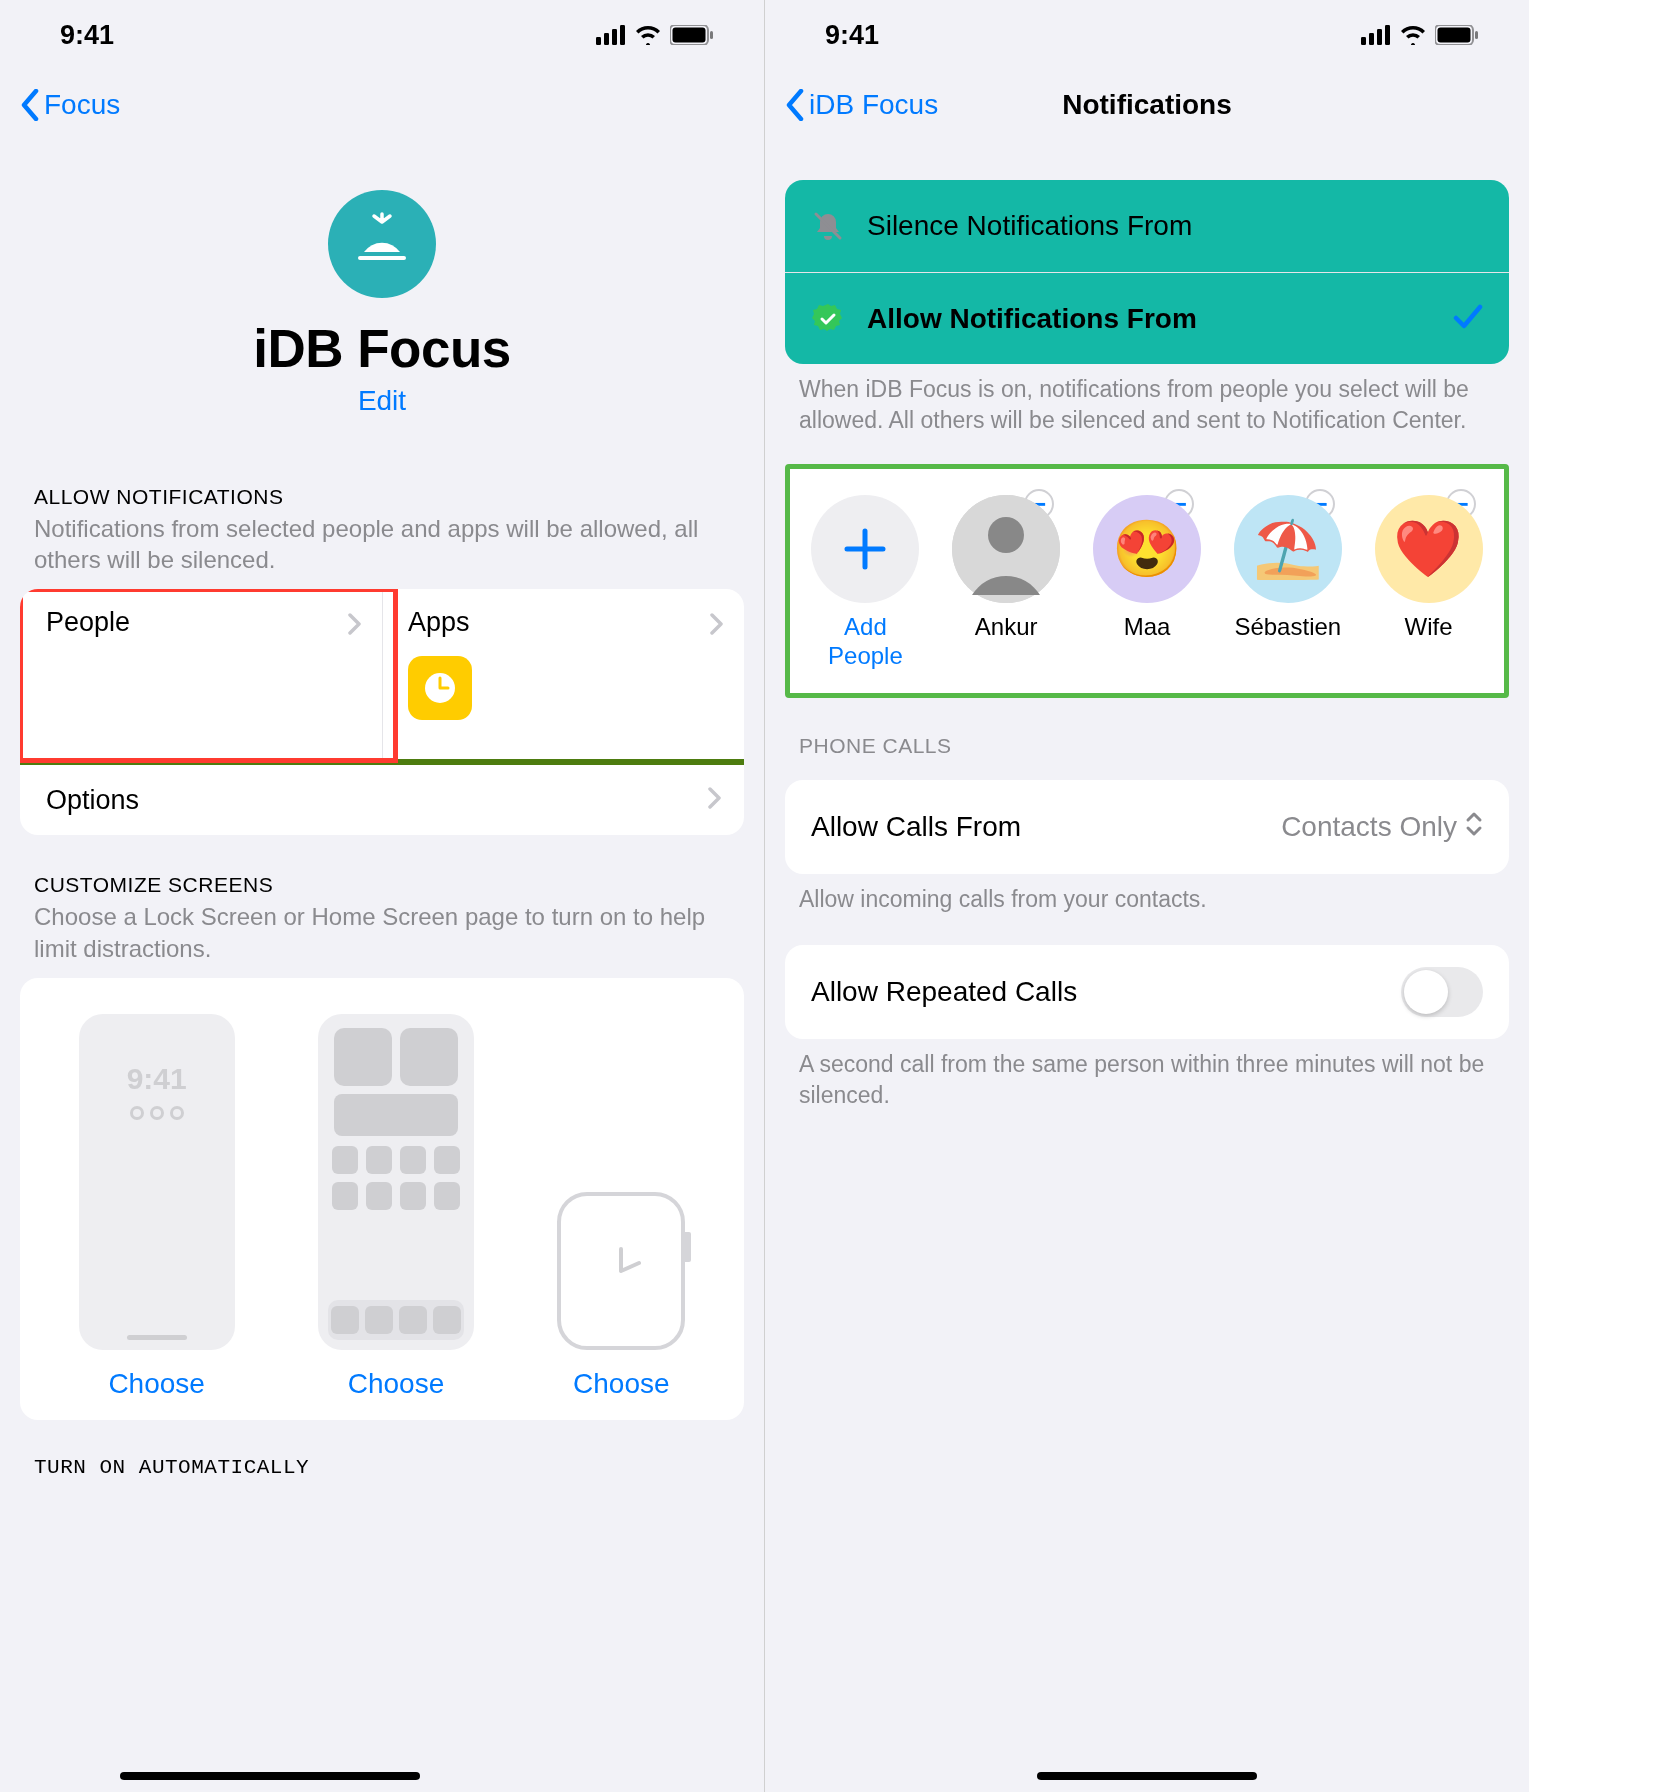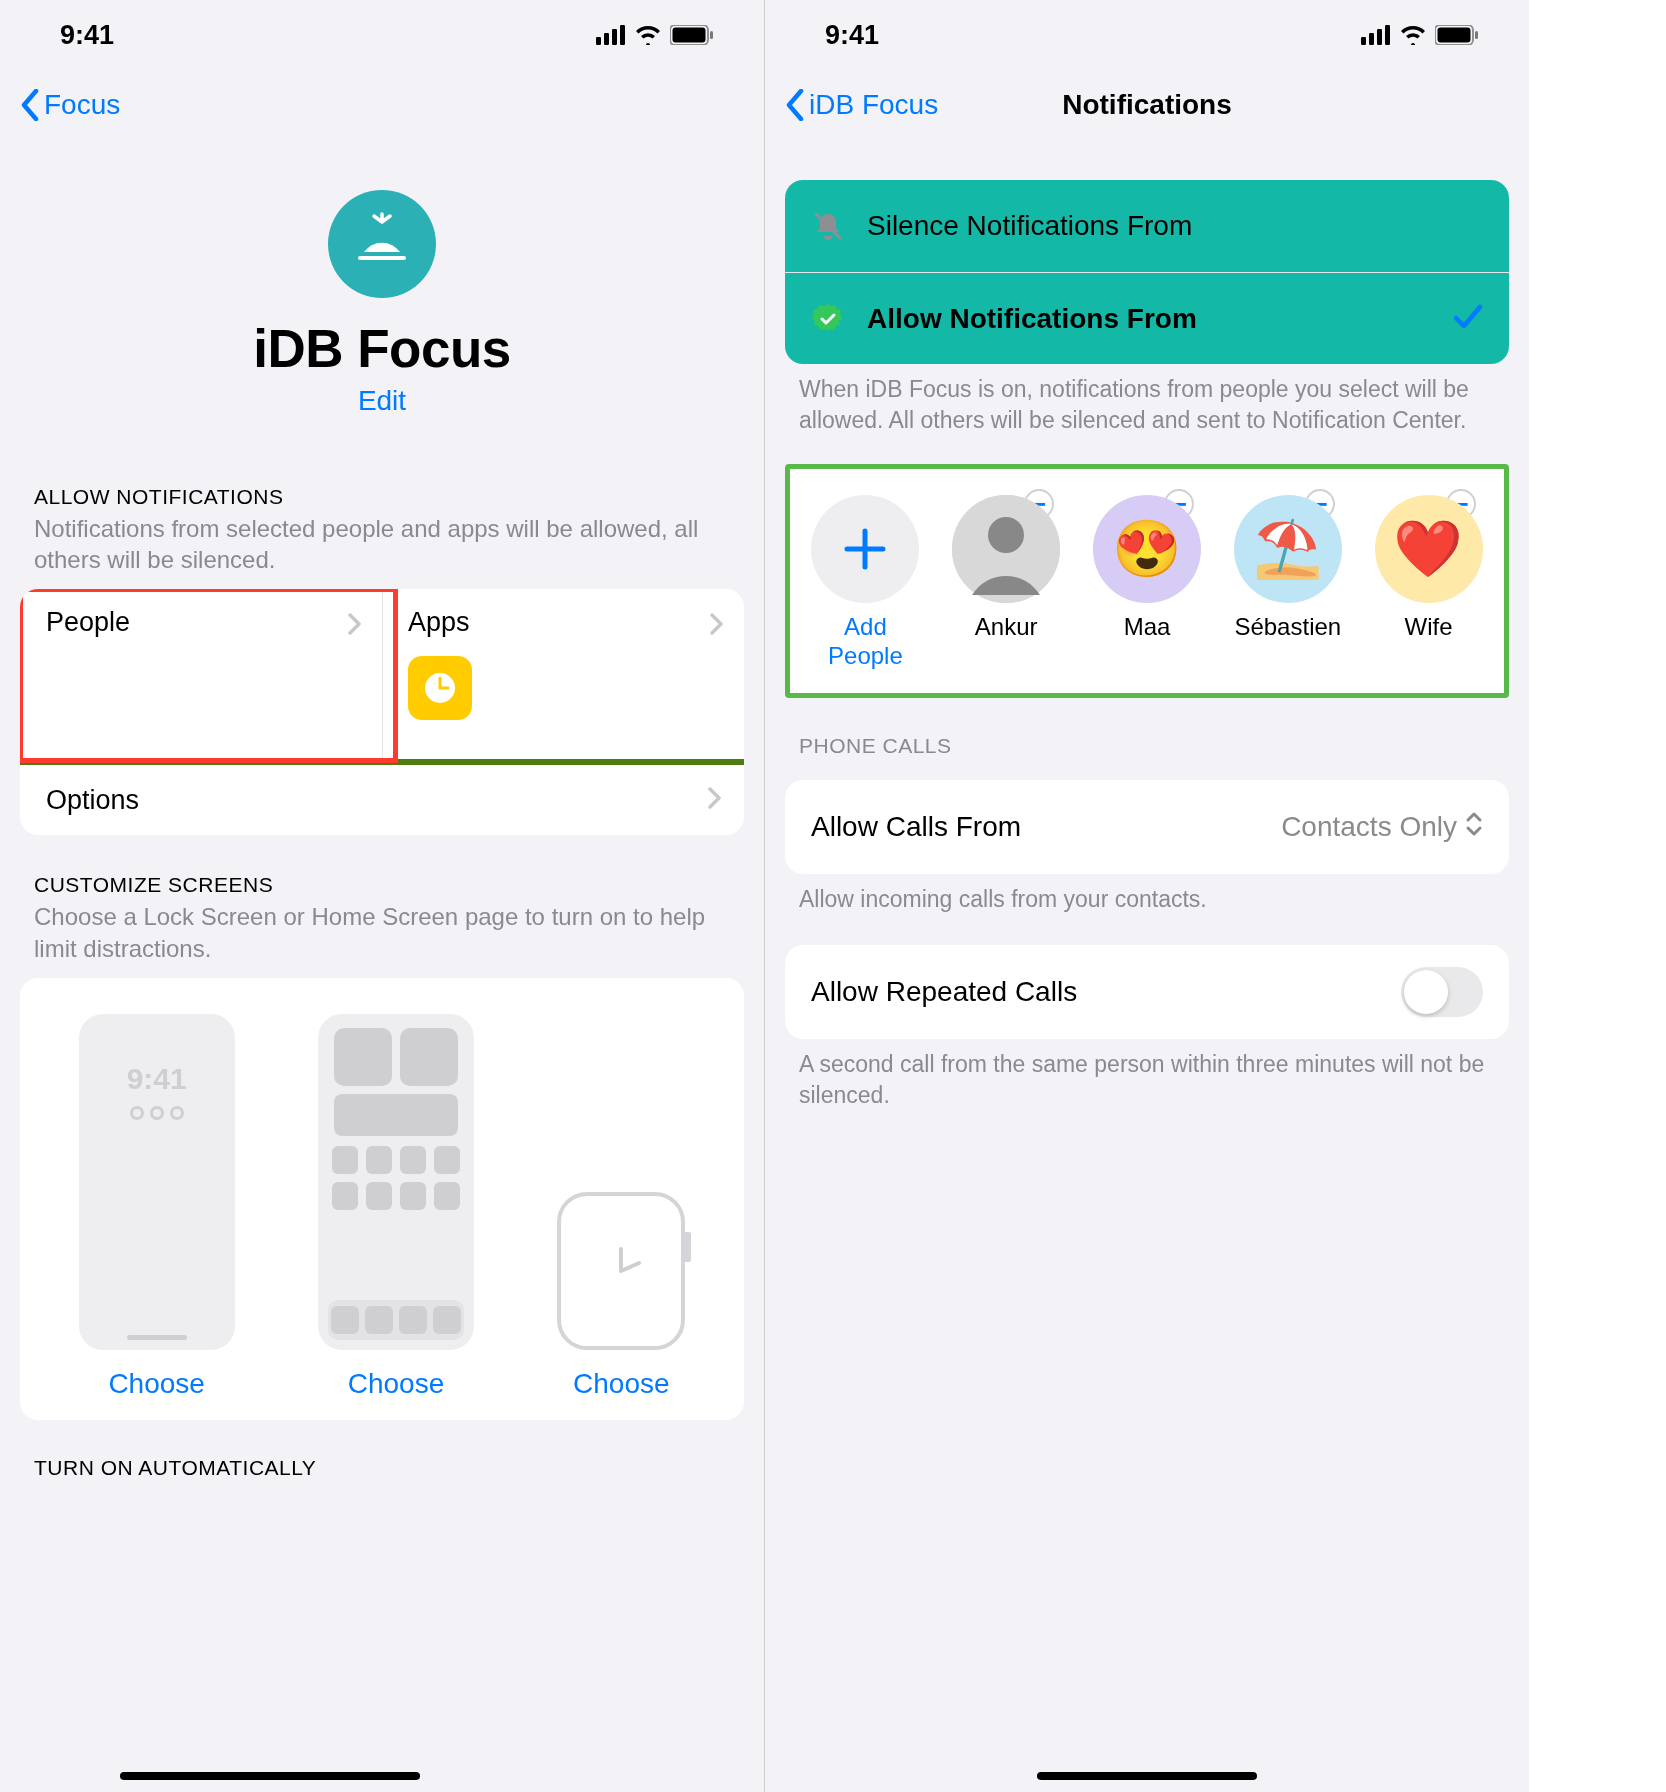--- a/index.html
+++ b/index.html
@@ -264,20 +264,21 @@
   color: #007aff;
   font-size: 28px;
   cursor: pointer;
 }
 
 .turnon-header {
   padding: 0 34px;
   margin-top: 36px;
   font-size: 21px;
   letter-spacing: 0.5px;
+  font-family: Liberation Mono, monospace;
 }
 
 
 .home-indicator {
   position: absolute;
   bottom: 12px;
   left: 50%;
   transform: translateX(-50%);
   width: 220px;
   height: 8px;

